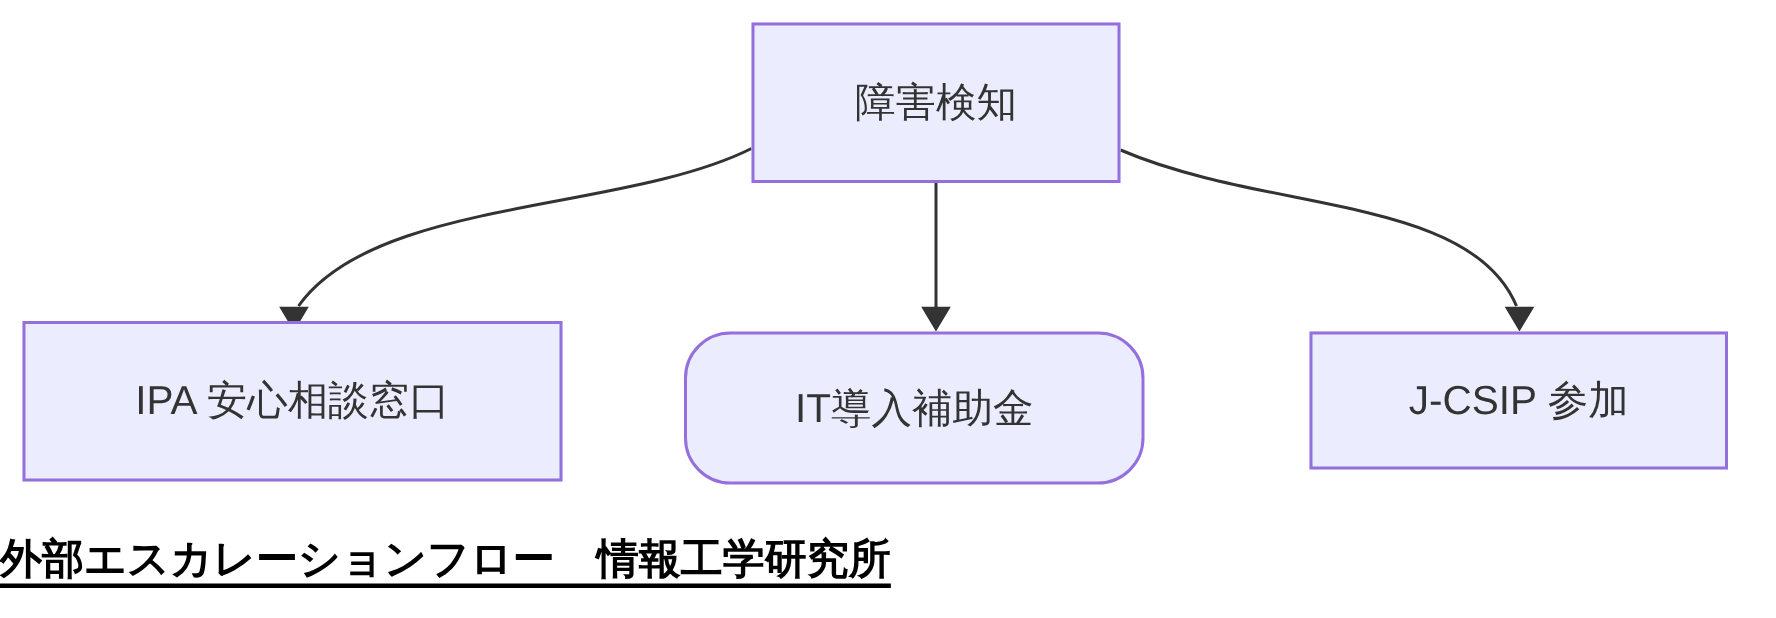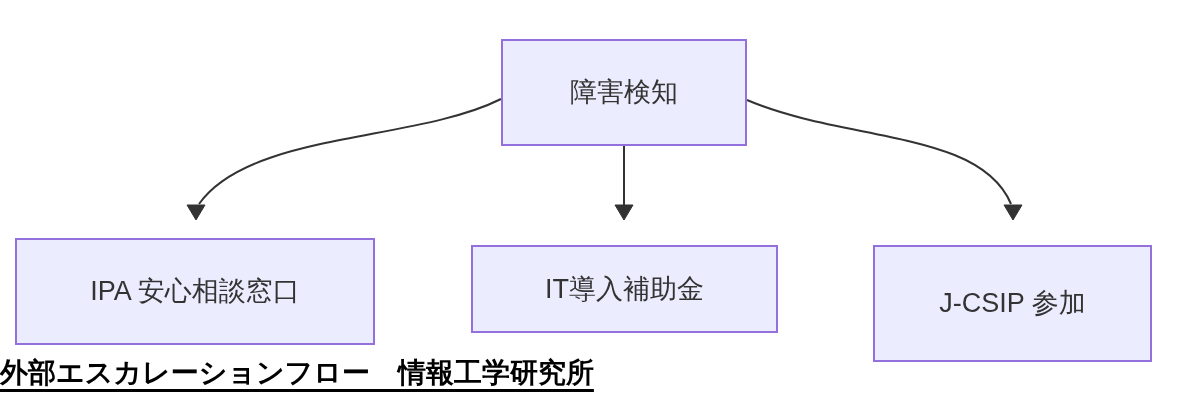--- a/index.html
+++ b/index.html
@@ -30,26 +30,25 @@
     background: #ECECFF;
     border: 2px solid #9370DB;
     box-sizing: border-box;
     display: flex;
     align-items: center;
     justify-content: center;
     color: #333333;
     font-size: 27px;
     line-height: 1.2;
     white-space: nowrap;
-    margin-top: 24px;
   }
   .node-top    { left: 501px; top: 15px;  width: 246px; height: 107px; }
   .node-left   { left: 15px;  top: 214px; width: 360px; height: 107px; }
-  .node-middle { left: 471px; top: 221px; width: 307px; height: 88px; }
-  .node-right  { left: 873px; top: 221px; width: 279px; height: 117px; }
+  .node-middle { left: 456px; top: 221px; width: 307px; height: 102px; border-radius: 31px; }
+  .node-right  { left: 873px; top: 221px; width: 279px; height: 92px; }
   .caption {
     position: absolute;
     left: 0px;
     top: 354px;
     color: #000000;
     font-size: 28px;
     font-weight: bold;
     white-space: nowrap;
     text-decoration: underline;
     text-decoration-thickness: 3px;

